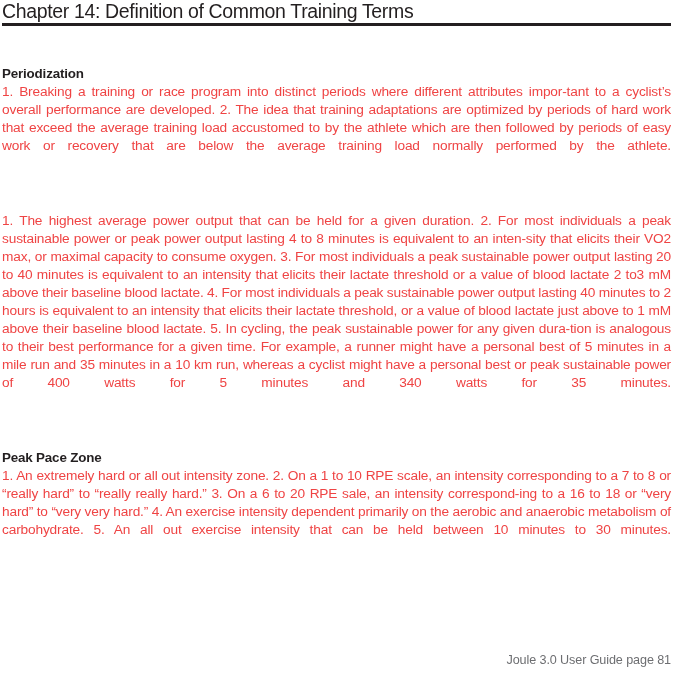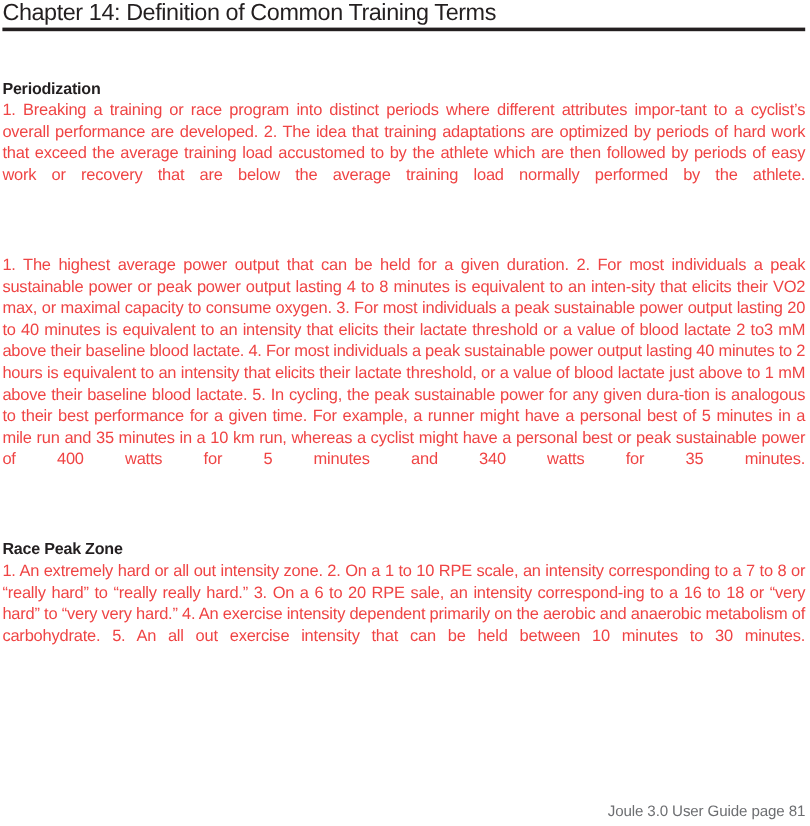--- a/index.html
+++ b/index.html
@@ -77,21 +77,21 @@
   .section-body::after {
     content: "";
     display: inline-block;
     width: 100%;
   }
 
   
   .footer {
     position: absolute;
     right: 4px;
-    bottom: 3px;
+    bottom: 20px;
     text-align: right;
   }
   .footer-text {
     font-size: 12.6px;
     line-height: 15px;
     letter-spacing: -0.1px;
     color: #6d6e71;
   }
 </style>
 </head>
@@ -109,21 +109,21 @@
     <div class="section">
       <h2 class="section-heading">Periodization</h2>
       <p class="section-body">1. Breaking a training or race program into distinct periods where different attributes impor-tant to a cyclist’s overall performance are developed. 2. The idea that training adaptations are optimized by periods of hard work that exceed the average training load accustomed to by the athlete which are then followed by periods of easy work or recovery that are below the average training load normally performed by the athlete.</p>
     </div>
 
     <div class="section">
       <p class="section-body">1. The highest average power output that can be held for a given duration. 2. For most individuals a peak sustainable power or peak power output lasting 4 to 8 minutes is equivalent to an inten-sity that elicits their VO2 max, or maximal capacity to consume oxygen. 3. For most individuals a peak sustainable power output lasting 20 to 40 minutes is equivalent to an intensity that elicits their lactate threshold or a value of blood lactate 2 to3 mM above their baseline blood lactate. 4. For most individuals a peak sustainable power output lasting 40 minutes to 2 hours is equivalent to an intensity that elicits their lactate threshold, or a value of blood lactate just above to 1 mM above their baseline blood lactate. 5. In cycling, the peak sustainable power for any given dura-tion is analogous to their best performance for a given time. For example, a runner might have a personal best of 5 minutes in a mile run and 35 minutes in a 10 km run, whereas a cyclist might have a personal best or peak sustainable power of 400 watts for 5 minutes and 340 watts for 35 minutes.</p>
     </div>
 
     <div class="section">
-      <h2 class="section-heading">Race Peak Zone</h2>
+      <h2 class="section-heading">Peak Pace Zone</h2>
       <p class="section-body">1. An extremely hard or all out intensity zone. 2. On a 1 to 10 RPE scale, an intensity corresponding to a 7 to 8 or “really hard” to “really really hard.”  3. On a 6 to 20 RPE sale, an intensity correspond-ing to a 16 to 18 or “very hard” to “very very hard.” 4. An exercise intensity dependent primarily on the aerobic and anaerobic metabolism of carbohydrate. 5. An all out exercise intensity that can be held between 10 minutes to 30 minutes.</p>
     </div>
 
   </div>
 
   <div class="footer">
     <span class="footer-text">Joule 3.0 User Guide page 81</span>
   </div>
 
 </div>

